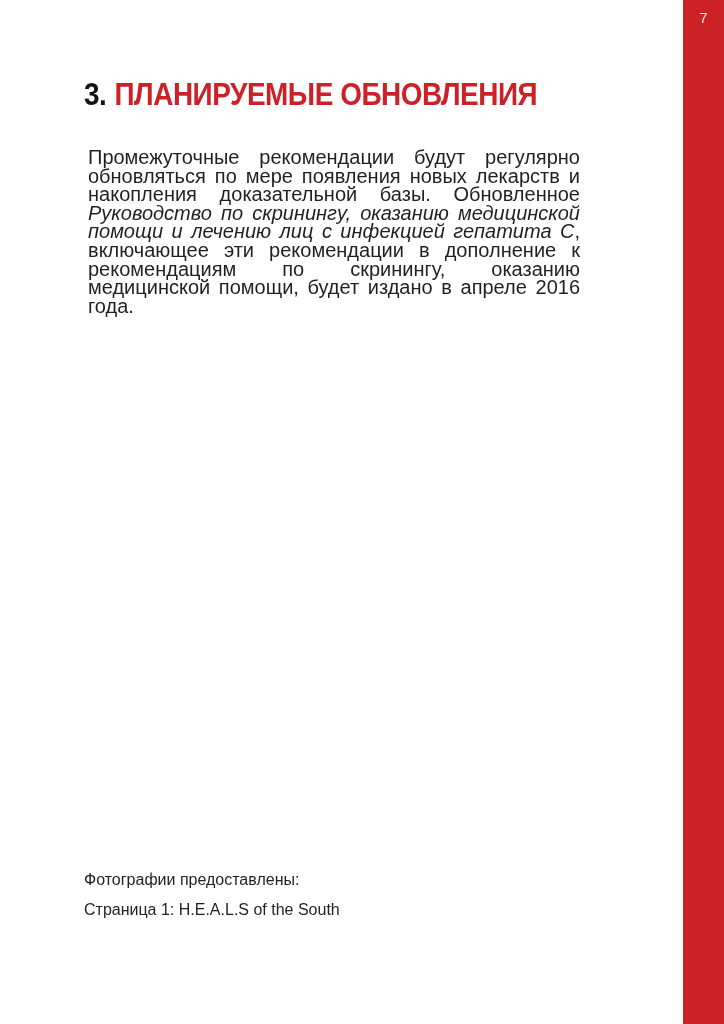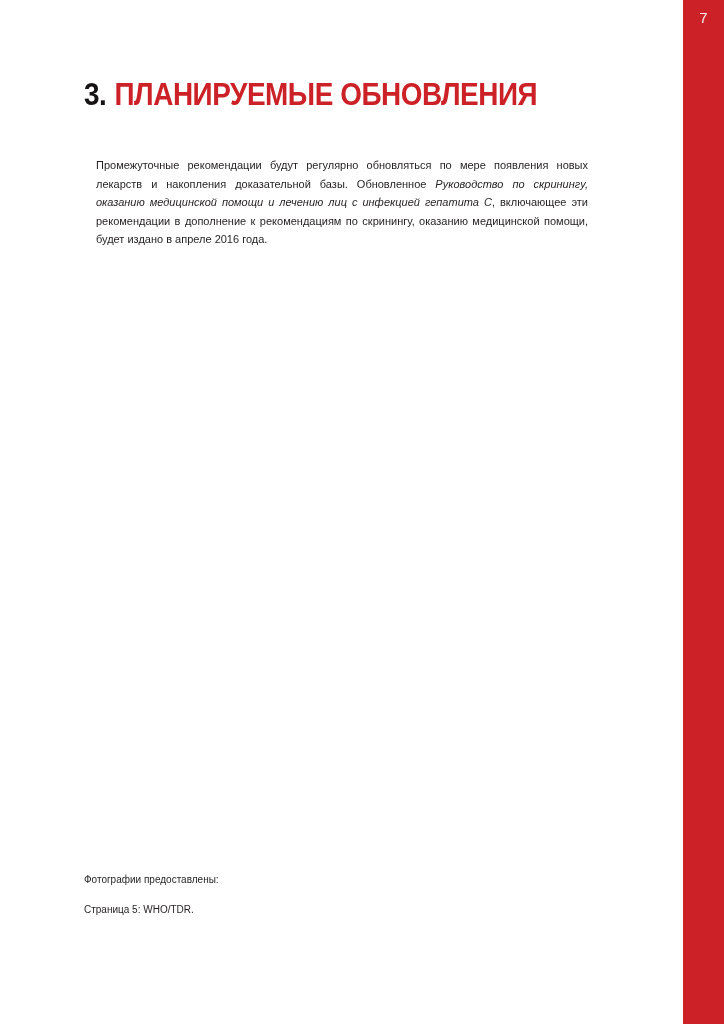--- a/index.html
+++ b/index.html
@@ -54,50 +54,50 @@
     margin-right: 9px;
   }
   .heading .section-title {
     color: #cc2127;
   }
   .body-paragraph {
     position: absolute;
     left: 84px;
     top: 144px;
     width: 492px;
-    margin: 12px;
-    font-size: 11px;
+    margin: 4px;
+    font-size: 20px;
     line-height: 18.6px;
     text-align: justify;
   }
   .body-paragraph .italic {
     font-style: italic;
   }
   .credits {
     position: absolute;
     left: 84px;
     top: 871px;
-    font-size: 10px;
+    font-size: 16px;
   }
   .credit-line {
     line-height: 17px;
     margin-bottom: 13px;
   }
 </style>
 </head>
 <body>
 
 <div class="page">
 
   <h1 class="heading"><span class="section-num">3.</span><span class="section-title">ПЛАНИРУЕМЫЕ ОБНОВЛЕНИЯ</span></h1>
 
   <p class="body-paragraph"><span>Промежуточные рекомендации будут регулярно обновляться по мере появления новых лекарств и накопления доказательной базы. Обновленное </span><span class="italic">Руководство по скринингу, оказанию медицинской помощи и лечению лиц с инфекцией гепатита С</span><span>, включающее эти рекомендации в дополнение к рекомендациям по скринингу, оказанию медицинской помощи, будет издано в апреле 2016 года.</span></p>
 
   <div class="credits">
     <div class="credit-line">Фотографии предоставлены:</div>
-    <div class="credit-line">Страница 5: WHO/TDR.</div>
+    <div class="credit-line">Страница 1: H.E.A.L.S of the South</div>
   </div>
 
   <div class="red-band">
     <div class="page-number">7</div>
   </div>
 
 </div>
 
 </body></html>

